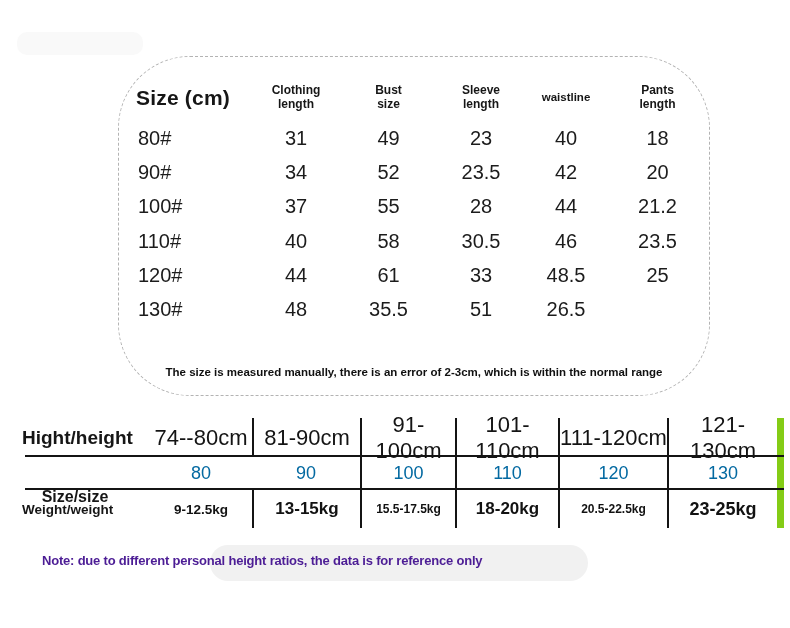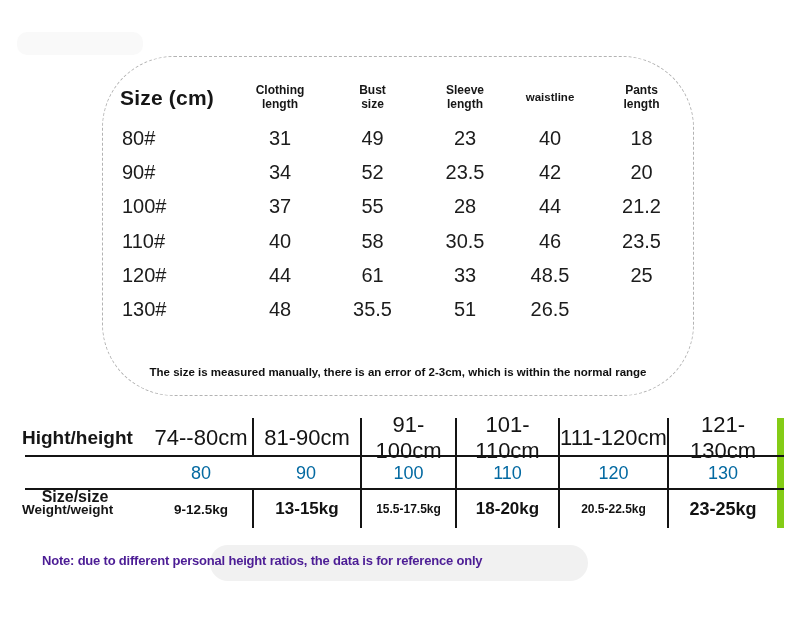--- a/index.html
+++ b/index.html
@@ -16,21 +16,21 @@
   .faint-pill {
     position: absolute;
     background: #f9f9f9;
     border-radius: 10px;
   }
   .faint-pill.top-left { left: 17px; top: 32px; width: 126px; height: 23px; }
 
   
   .size-card {
     position: absolute;
-    left: 102px; top: 56px;
+    left: 118px; top: 56px;
     width: 592px; height: 340px;
     border: 1.5px dashed #b3b3b3;
     border-radius: 72px;
   }
   .size-grid {
     display: grid;
     grid-template-columns: 132px 90px 95px 90px 80px 1fr;
     grid-template-rows: 46px repeat(6, 34.3px);
     padding-top: 18px;
   }

